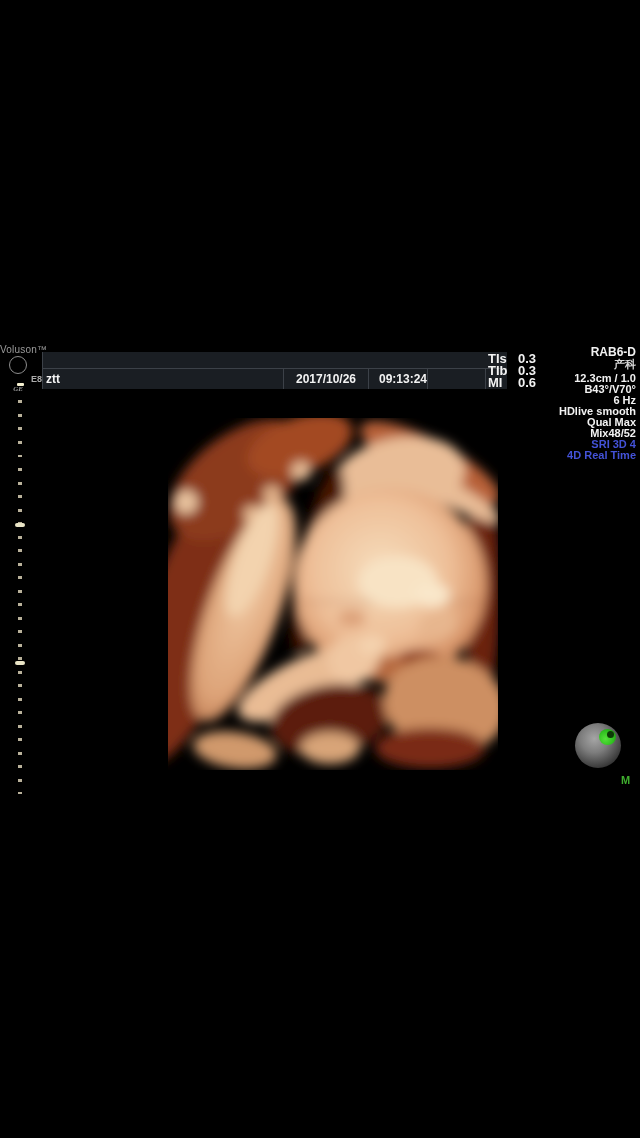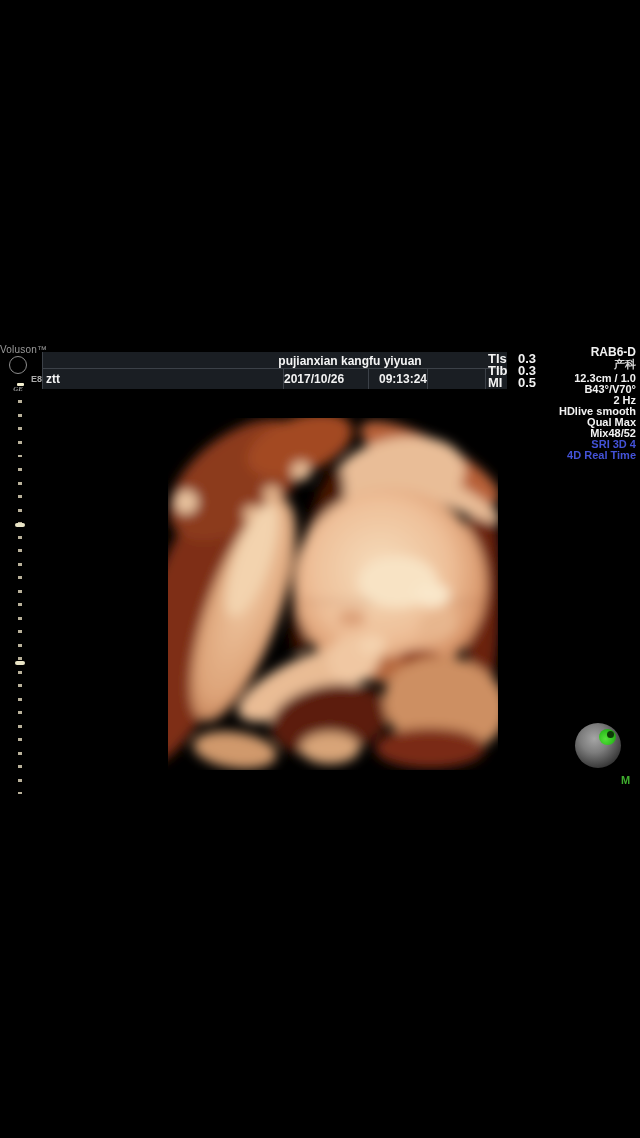--- a/index.html
+++ b/index.html
@@ -14,21 +14,21 @@
   .ge-logo span{font-family:"Liberation Serif",serif;font-style:italic;font-size:7px;color:#9a9a9a;font-weight:bold;margin-top:48px;}
   .model{left:31px;top:359px;font-size:9px;font-weight:bold;color:#ababab;margin-top:15px;}
 
   
   .hbar{left:43px;top:352px;width:464px;height:37px;background:#1a1e23;}
   .hbar-leftline{left:42px;top:352px;width:1px;height:37px;background:#3c4148;}
   .hbar-mid{left:43px;top:368px;width:464px;height:1px;background:#3c4148;}
   .vsep{top:369px;width:1px;height:20px;background:#3c4148;}
   .hospital{left:220px;top:354px;width:260px;text-align:center;font-size:12px;font-weight:bold;color:#f5f5f5;}
   .patient{left:46px;top:372px;font-size:12px;font-weight:bold;color:#f5f5f5;}
-  .date-cell{left:284px;top:372px;width:84px;text-align:left;font-size:12px;font-weight:bold;}
+  .date-cell{left:284px;top:372px;width:84px;text-align:center;font-size:12px;font-weight:bold;}
   .time-cell{left:369px;top:372px;width:58px;text-align:right;font-size:12px;font-weight:bold;}
 
   
   .ti-row{left:488px;width:48px;display:flex;justify-content:space-between;font-size:13px;font-weight:bold;}
   .ti-0{top:351px;} .ti-1{top:363px;} .ti-2{top:375px;}
 
   
   .rcol{right:4px;top:346px;width:140px;display:flex;flex-direction:column;align-items:flex-end;
         line-height:11px;font-size:11px;font-weight:bold;color:#f2f2f2;text-align:right;}
   .rcol .probe{font-size:12px;line-height:13px;}
@@ -124,45 +124,44 @@
   </div>
   <div class="abs model">E8</div>
 
   <div class="abs hbar"></div>
   <div class="abs hbar-leftline"></div>
   <div class="abs hbar-mid"></div>
   <div class="abs vsep" style="left:283px"></div>
   <div class="abs vsep" style="left:368px"></div>
   <div class="abs vsep" style="left:427px"></div>
   <div class="abs vsep" style="left:485px"></div>
-  <div class="abs hospital">pujianxian kangfu yiyuan</div>
   <div class="abs patient">ztt</div>
   <div class="abs date-cell">2017/10/26</div>
   <div class="abs time-cell">09:13:24</div>
 
   <div class="abs ti-row ti-0">
     <span>TIs</span>
     <span>0.3</span>
   </div>
   <div class="abs ti-row ti-1">
     <span>TIb</span>
     <span>0.3</span>
   </div>
   <div class="abs ti-row ti-2">
     <span>MI</span>
-    <span>0.5</span>
+    <span>0.6</span>
   </div>
 
   <div class="abs rcol">
     <span class="probe">RAB6-D</span>
     <span class="preset">产科</span>
     <span class="gap"></span>
     <span>12.3cm / 1.0</span>
     <span>B43°/V70°</span>
-    <span>2 Hz</span>
+    <span>6 Hz</span>
     <span>HDlive smooth</span>
     <span>Qual Max</span>
     <span>Mix48/52</span>
     <span class="blue">SRI 3D 4</span>
     <span class="blue">4D Real Time</span>
   </div>
 
   <div class="abs focus-dash"></div>
   <div class="abs ruler"></div>
   <div class="abs ruler-pill pill-1"></div>

